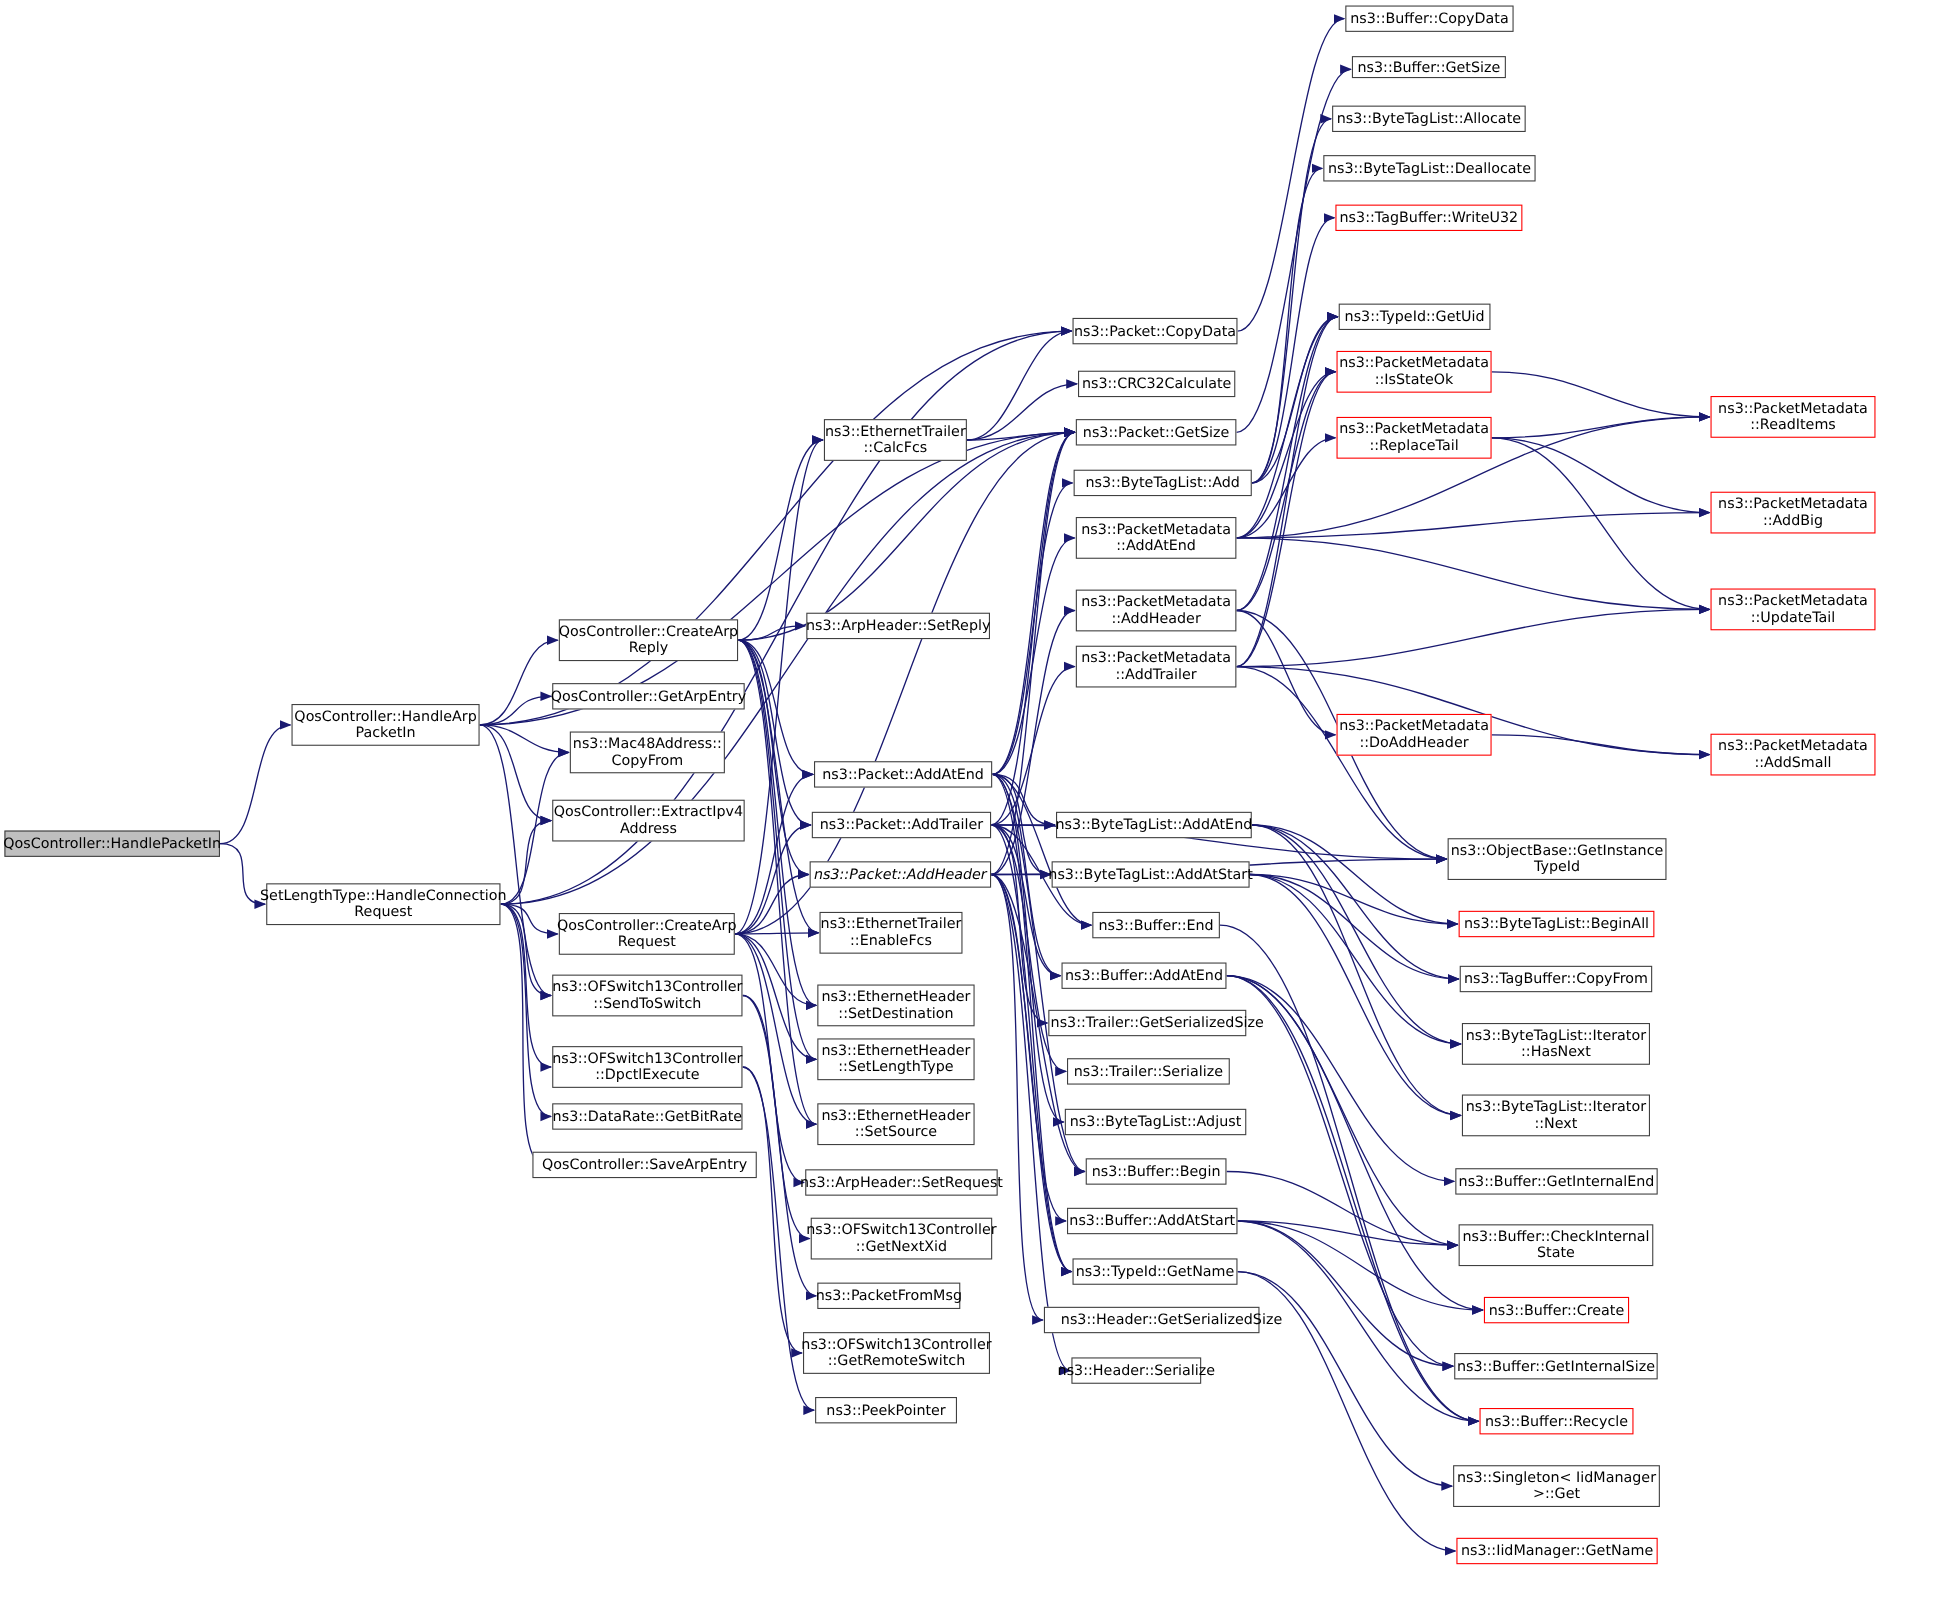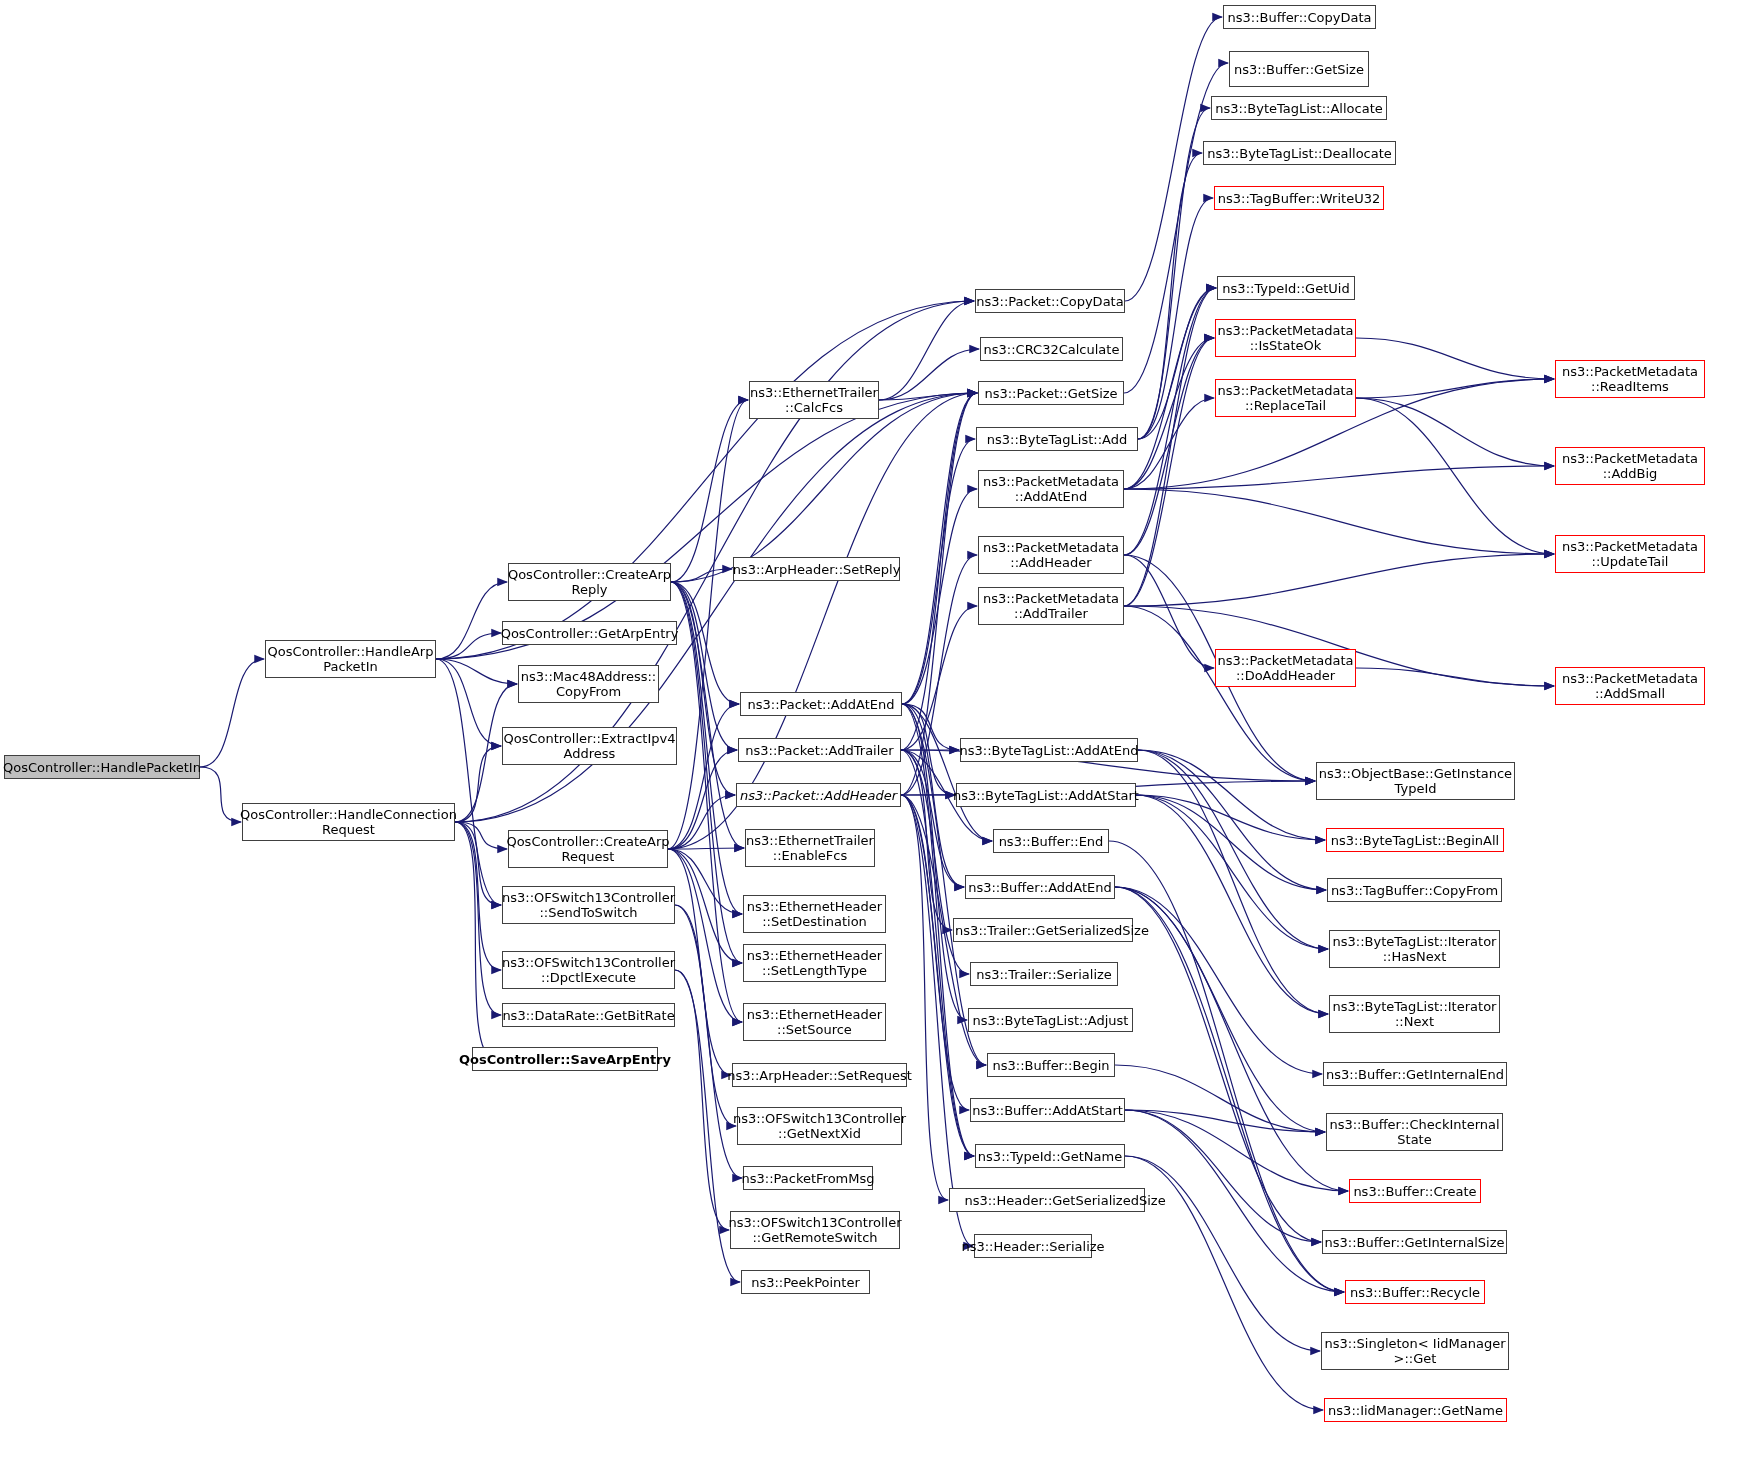--- a/index.html
+++ b/index.html
@@ -149,21 +149,21 @@
 </svg>
 <div id="nodes">
     <div class="node root" style="left: 4px; top: 755px; width: 196px; height: 24px;">
       <span>QosController::HandlePacketIn</span>
     </div>
     <div class="node" style="left: 265px; top: 640px; width: 171px; height: 38px;">
       <span>QosController::HandleArp</span>
       <span>PacketIn</span>
     </div>
     <div class="node" style="left: 242px; top: 803px; width: 213px; height: 38px;">
-      <span>QosController::HandleConnection</span>
+      <span>SetLengthType::HandleConnection</span>
       <span>Request</span>
     </div>
     <div class="node" style="left: 508px; top: 563px; width: 163px; height: 38px;">
       <span>QosController::CreateArp</span>
       <span>Reply</span>
     </div>
     <div class="node" style="left: 502px; top: 621px; width: 175px; height: 24px;">
       <span>QosController::GetArpEntry</span>
     </div>
     <div class="node" style="left: 518px; top: 665px; width: 141px; height: 38px;">
@@ -182,21 +182,21 @@
       <span>ns3::OFSwitch13Controller</span>
       <span>::SendToSwitch</span>
     </div>
     <div class="node" style="left: 502px; top: 951px; width: 173px; height: 38px;">
       <span>ns3::OFSwitch13Controller</span>
       <span>::DpctlExecute</span>
     </div>
     <div class="node" style="left: 502px; top: 1003px; width: 173px; height: 24px;">
       <span>ns3::DataRate::GetBitRate</span>
     </div>
-    <div class="node" style="left: 472px; top: 1047px; width: 186px; height: 24px; font-weight: bold;">
+    <div class="node" style="left: 484px; top: 1047px; width: 204px; height: 24px;">
       <span>QosController::SaveArpEntry</span>
     </div>
     <div class="node" style="left: 749px; top: 381px; width: 130px; height: 38px;">
       <span>ns3::EthernetTrailer</span>
       <span>::CalcFcs</span>
     </div>
     <div class="node" style="left: 733px; top: 557px; width: 167px; height: 24px;">
       <span>ns3::ArpHeader::SetReply</span>
     </div>
     <div class="node" style="left: 740px; top: 692px; width: 162px; height: 24px;">
@@ -297,21 +297,21 @@
     </div>
     <div class="node" style="left: 949px; top: 1188px; width: 196px; height: 24px; padding-left: 36px;">
       <span>ns3::Header::GetSerializedSize</span>
     </div>
     <div class="node" style="left: 974px; top: 1234px; width: 118px; height: 24px;">
       <span>ns3::Header::Serialize</span>
     </div>
     <div class="node" style="left: 1223px; top: 5px; width: 153px; height: 24px;">
       <span>ns3::Buffer::CopyData</span>
     </div>
-    <div class="node" style="left: 1229px; top: 51px; width: 140px; height: 36px; align-items: center;">
+    <div class="node" style="left: 1229px; top: 51px; width: 140px; height: 20px; align-items: center;">
       <span>ns3::Buffer::GetSize</span>
     </div>
     <div class="node" style="left: 1211px; top: 96px; width: 176px; height: 24px;">
       <span>ns3::ByteTagList::Allocate</span>
     </div>
     <div class="node" style="left: 1203px; top: 141px; width: 193px; height: 24px;">
       <span>ns3::ByteTagList::Deallocate</span>
     </div>
     <div class="node trunc" style="left: 1214px; top: 186px; width: 170px; height: 24px;">
       <span>ns3::TagBuffer::WriteU32</span>

